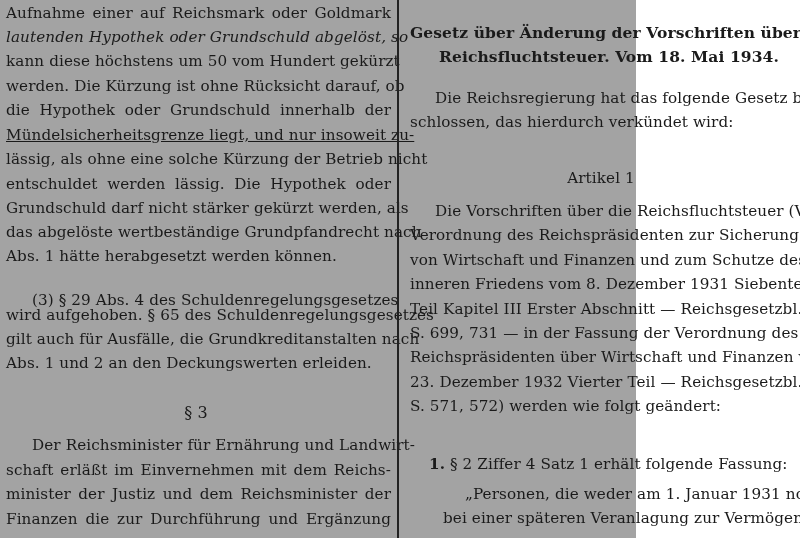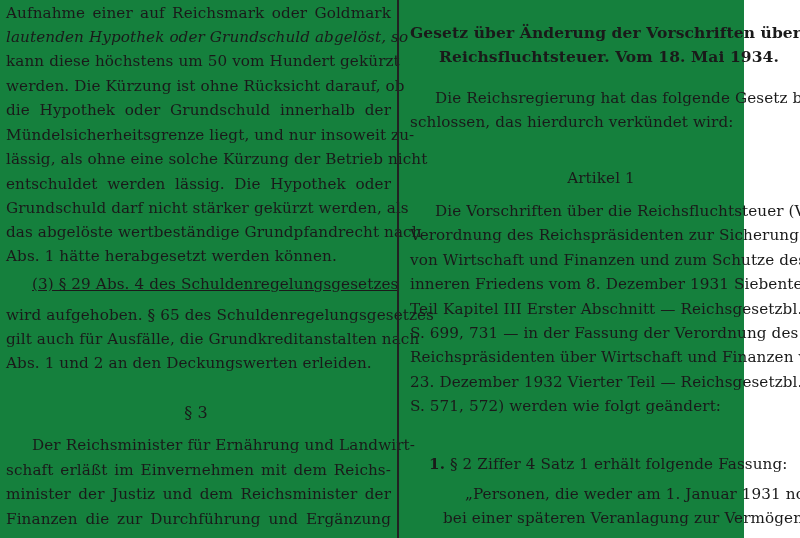--- a/index.html
+++ b/index.html
@@ -11,22 +11,22 @@
       width: 800px;
       height: 538px;
       overflow: hidden;
       position: relative;
       font-family: "DejaVu Serif", "Liberation Serif", serif;
       color: #1a1a1a;
     }
     .page {
       position: absolute;
       left: 0; top: 0;
-      width: 744px; height: 538px;
-      background: #15803d;
+      width: 636px; height: 538px;
+      background: #a3a3a3;
     }
     .col {
       position: absolute;
       top: 0;
     }
     .col-left {
       left: 0;
       width: 392px;
     }
     .col-right {
@@ -72,28 +72,28 @@
 <body>
 
 <div class="page">
 
   <div class="col col-left">
     <div class="line just" style="top:1px; left:6px; width:385px;">Aufnahme einer auf Reichsmark oder Goldmark</div>
     <div class="line just" style="top:25px; left:6px; width:385px;font-style:italic;">lautenden Hypothek oder Grundschuld abgelöst, so</div>
     <div class="line just" style="top:49px; left:6px; width:385px;">kann diese höchstens um 50 vom Hundert gekürzt</div>
     <div class="line just" style="top:74px; left:6px; width:385px;">werden. Die Kürzung ist ohne Rücksicht darauf, ob</div>
     <div class="line just" style="top:98px; left:6px; width:385px;">die Hypothek oder Grundschuld innerhalb der</div>
-    <div class="line just" style="top:123px; left:6px; width:385px;">Mündelsicherheitsgrenze liegt, und nur insoweit zu-</div>
+    <div class="line just" style="top:123px; left:6px; width:385px;text-decoration:underline;">Mündelsicherheitsgrenze liegt, und nur insoweit zu-</div>
     <div class="line just" style="top:147px; left:6px; width:385px;">lässig, als ohne eine solche Kürzung der Betrieb nicht</div>
     <div class="line just" style="top:172px; left:6px; width:385px;">entschuldet werden lässig. Die Hypothek oder</div>
     <div class="line just" style="top:196px; left:6px; width:385px;">Grundschuld darf nicht stärker gekürzt werden, als</div>
     <div class="line just" style="top:220px; left:6px; width:385px;">das abgelöste wertbeständige Grundpfandrecht nach</div>
     <div class="line" style="top:244px; left:6px;">Abs. 1 hätte herabgesetzt werden können.</div>
 
-    <div class="line just" style="top:272px; left:32px; width:359px;text-decoration:underline;">(3) § 29 Abs. 4 des Schuldenregelungsgesetzes</div>
+    <div class="line just" style="top:288px; left:32px; width:359px;">(3) § 29 Abs. 4 des Schuldenregelungsgesetzes</div>
     <div class="line just" style="top:303px; left:6px; width:385px;">wird aufgehoben. § 65 des Schuldenregelungsgesetzes</div>
     <div class="line just" style="top:327px; left:6px; width:385px;">gilt auch für Ausfälle, die Grundkreditanstalten nach</div>
     <div class="line" style="top:351px; left:6px;">Abs. 1 und 2 an den Deckungswerten erleiden.</div>
 
     <div class="line center sect" style="top:401px; left:0; width:392px;">§ 3</div>
 
     <div class="line just" style="top:433px; left:32px; width:359px;">Der Reichsminister für Ernährung und Landwirt-</div>
     <div class="line just" style="top:458px; left:6px; width:385px;">schaft erläßt im Einvernehmen mit dem Reichs-</div>
     <div class="line just" style="top:482px; left:6px; width:385px;">minister der Justiz und dem Reichsminister der</div>
     <div class="line just" style="top:507px; left:6px; width:385px;">Finanzen die zur Durchführung und Ergänzung</div>

